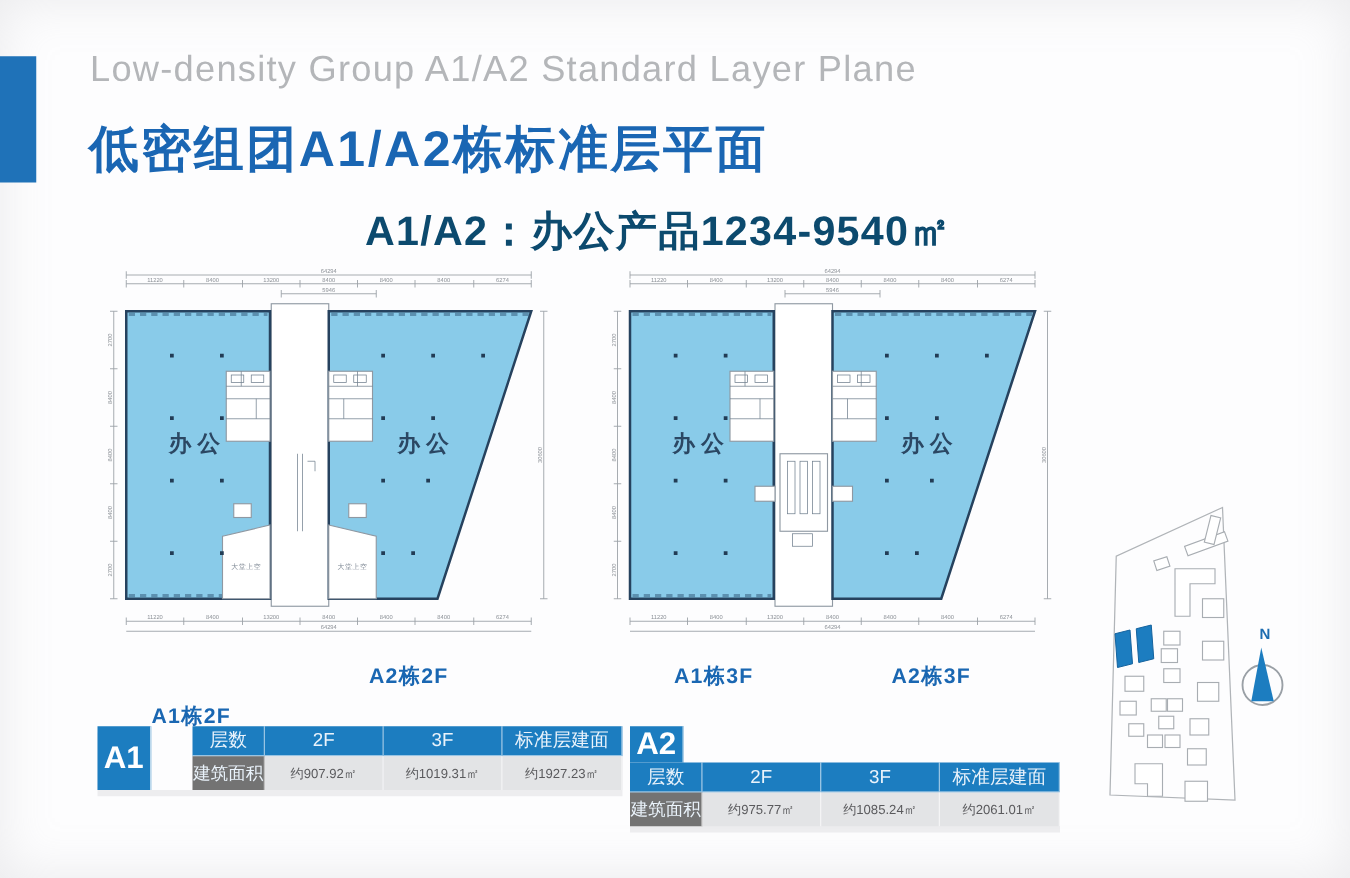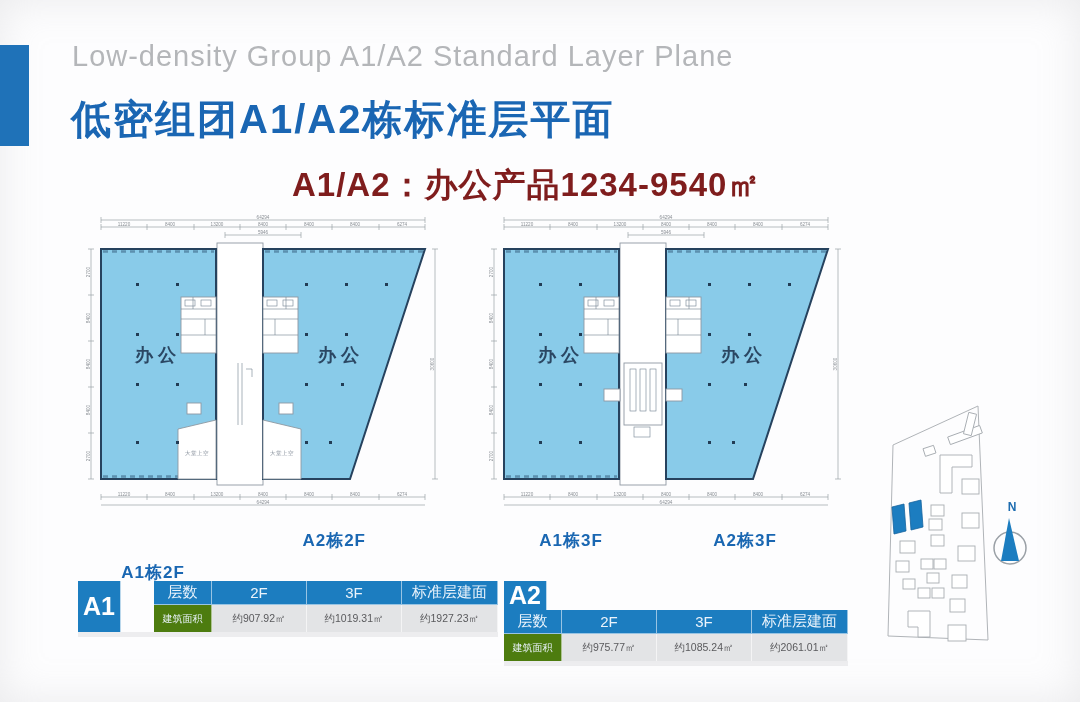--- a/index.html
+++ b/index.html
@@ -5,46 +5,46 @@
   html,body{margin:0;padding:0;}
   body{
     width:1080px;height:702px;position:relative;overflow:hidden;
     background:#fdfdfe;
     font-family:"Liberation Sans","DejaVu Sans",sans-serif;
     box-shadow:inset 0 0 40px rgba(180,180,185,.25);
   }
   .accent-bar{position:absolute;left:0;top:45px;width:29px;height:101px;background:#1f72b8;}
   .title-en{position:absolute;left:72px;top:40px;font-size:29px;color:#b4b6b9;letter-spacing:1px;white-space:nowrap;}
   .title-cn{position:absolute;left:71px;top:92px;font-size:40px;font-weight:bold;color:#1a66b3;letter-spacing:2px;white-space:nowrap;}
-  .subtitle{position:absolute;left:292px;top:163px;font-size:33px;font-weight:bold;color:#7f1d1d;letter-spacing:1px;white-space:nowrap;}
+  .subtitle{position:absolute;left:292px;top:163px;font-size:33px;font-weight:bold;color:#0c4a6e;letter-spacing:1px;white-space:nowrap;}
 
   .plan{position:absolute;top:213px;width:382px;height:350px;}
   .plan.p1{left:83px;}
   .plan.p2{left:486px;}
   .plan svg{position:absolute;left:0;top:0;}
   .plan-label{position:absolute;top:316px;width:100px;text-align:center;font-size:17px;font-weight:bold;color:#1a67b2;letter-spacing:1px;}
-  .p1 .lblL{left:20px;margin-top:32px;} .p1 .lblR{left:183px;text-align:right;}
+  .p1 .lblL{left:20px;margin-top:32px;} .p1 .lblR{left:194px;}
   .p2 .lblL{left:35px;} .p2 .lblR{left:209px;}
 
   .dim line, .dim path{stroke:#9aa0a6;stroke-width:.7;fill:none;}
   .dt{font-size:4.6px;fill:#8a8f95;text-anchor:middle;}
   .bld{fill:#89cbe9;stroke:#26425e;stroke-width:2;}
   .wht{fill:#ffffff;stroke:#8f98a2;stroke-width:.9;}
   .det{stroke:#71808f;stroke-width:.6;fill:none;}
   .dot{fill:#223c55;}
   .bead{stroke:#36607f;stroke-width:2.6;fill:none;stroke-dasharray:5 4;opacity:.55;}
   .zone{font-size:18px;font-weight:bold;fill:#2b4763;letter-spacing:5px;text-anchor:middle;}
   .lobby{font-size:5.5px;fill:#7d8793;text-anchor:middle;letter-spacing:.5px;}
 
   .btable{position:absolute;top:581px;display:flex;box-shadow:0 5px 0 rgba(120,125,130,.12);}
   .btable.t1{left:78px;gap:33px;} .btable.t2{left:504px;flex-direction:column;}
   .idcell{width:42px;background:#1c7dc0;color:#fff;font-size:25px;font-weight:bold;display:flex;align-items:center;justify-content:center;border-right:1px solid rgba(255,255,255,.7);}
   .tgrid{display:grid;grid-template-columns:58px 95px 95px 96px;grid-template-rows:24px 27px;}
   .tgrid .h{background:#1c7dc0;color:#eaf3fb;font-size:15px;display:flex;align-items:center;justify-content:center;border-right:1px solid rgba(255,255,255,.55);border-bottom:1px solid rgba(255,255,255,.55);}
-  .tgrid .rl{background:#4d7c0f;color:#eaf3fb;font-size:10px;display:flex;align-items:center;justify-content:center;border-right:1px solid rgba(255,255,255,.55);text-align:right;}
+  .tgrid .rl{background:#737373;color:#eaf3fb;font-size:14px;display:flex;align-items:center;justify-content:center;border-right:1px solid rgba(255,255,255,.55);text-align:right;}
   .tgrid .v{background:#e3e4e6;color:#5a5a5d;font-size:10.5px;display:flex;align-items:center;justify-content:center;border-right:1px solid #f4f4f5;}
 
   .sitemap{position:absolute;left:878px;top:383px;}
   .sb{fill:#ffffff;stroke:#a8adb2;stroke-width:.9;}
   .sb-blue{fill:#1c7dc0;stroke:#15639e;stroke-width:.8;}
   .north{font-size:12px;font-weight:bold;fill:#1d6cb0;text-anchor:middle;}
 </style>
 </head>
 <body>
 

